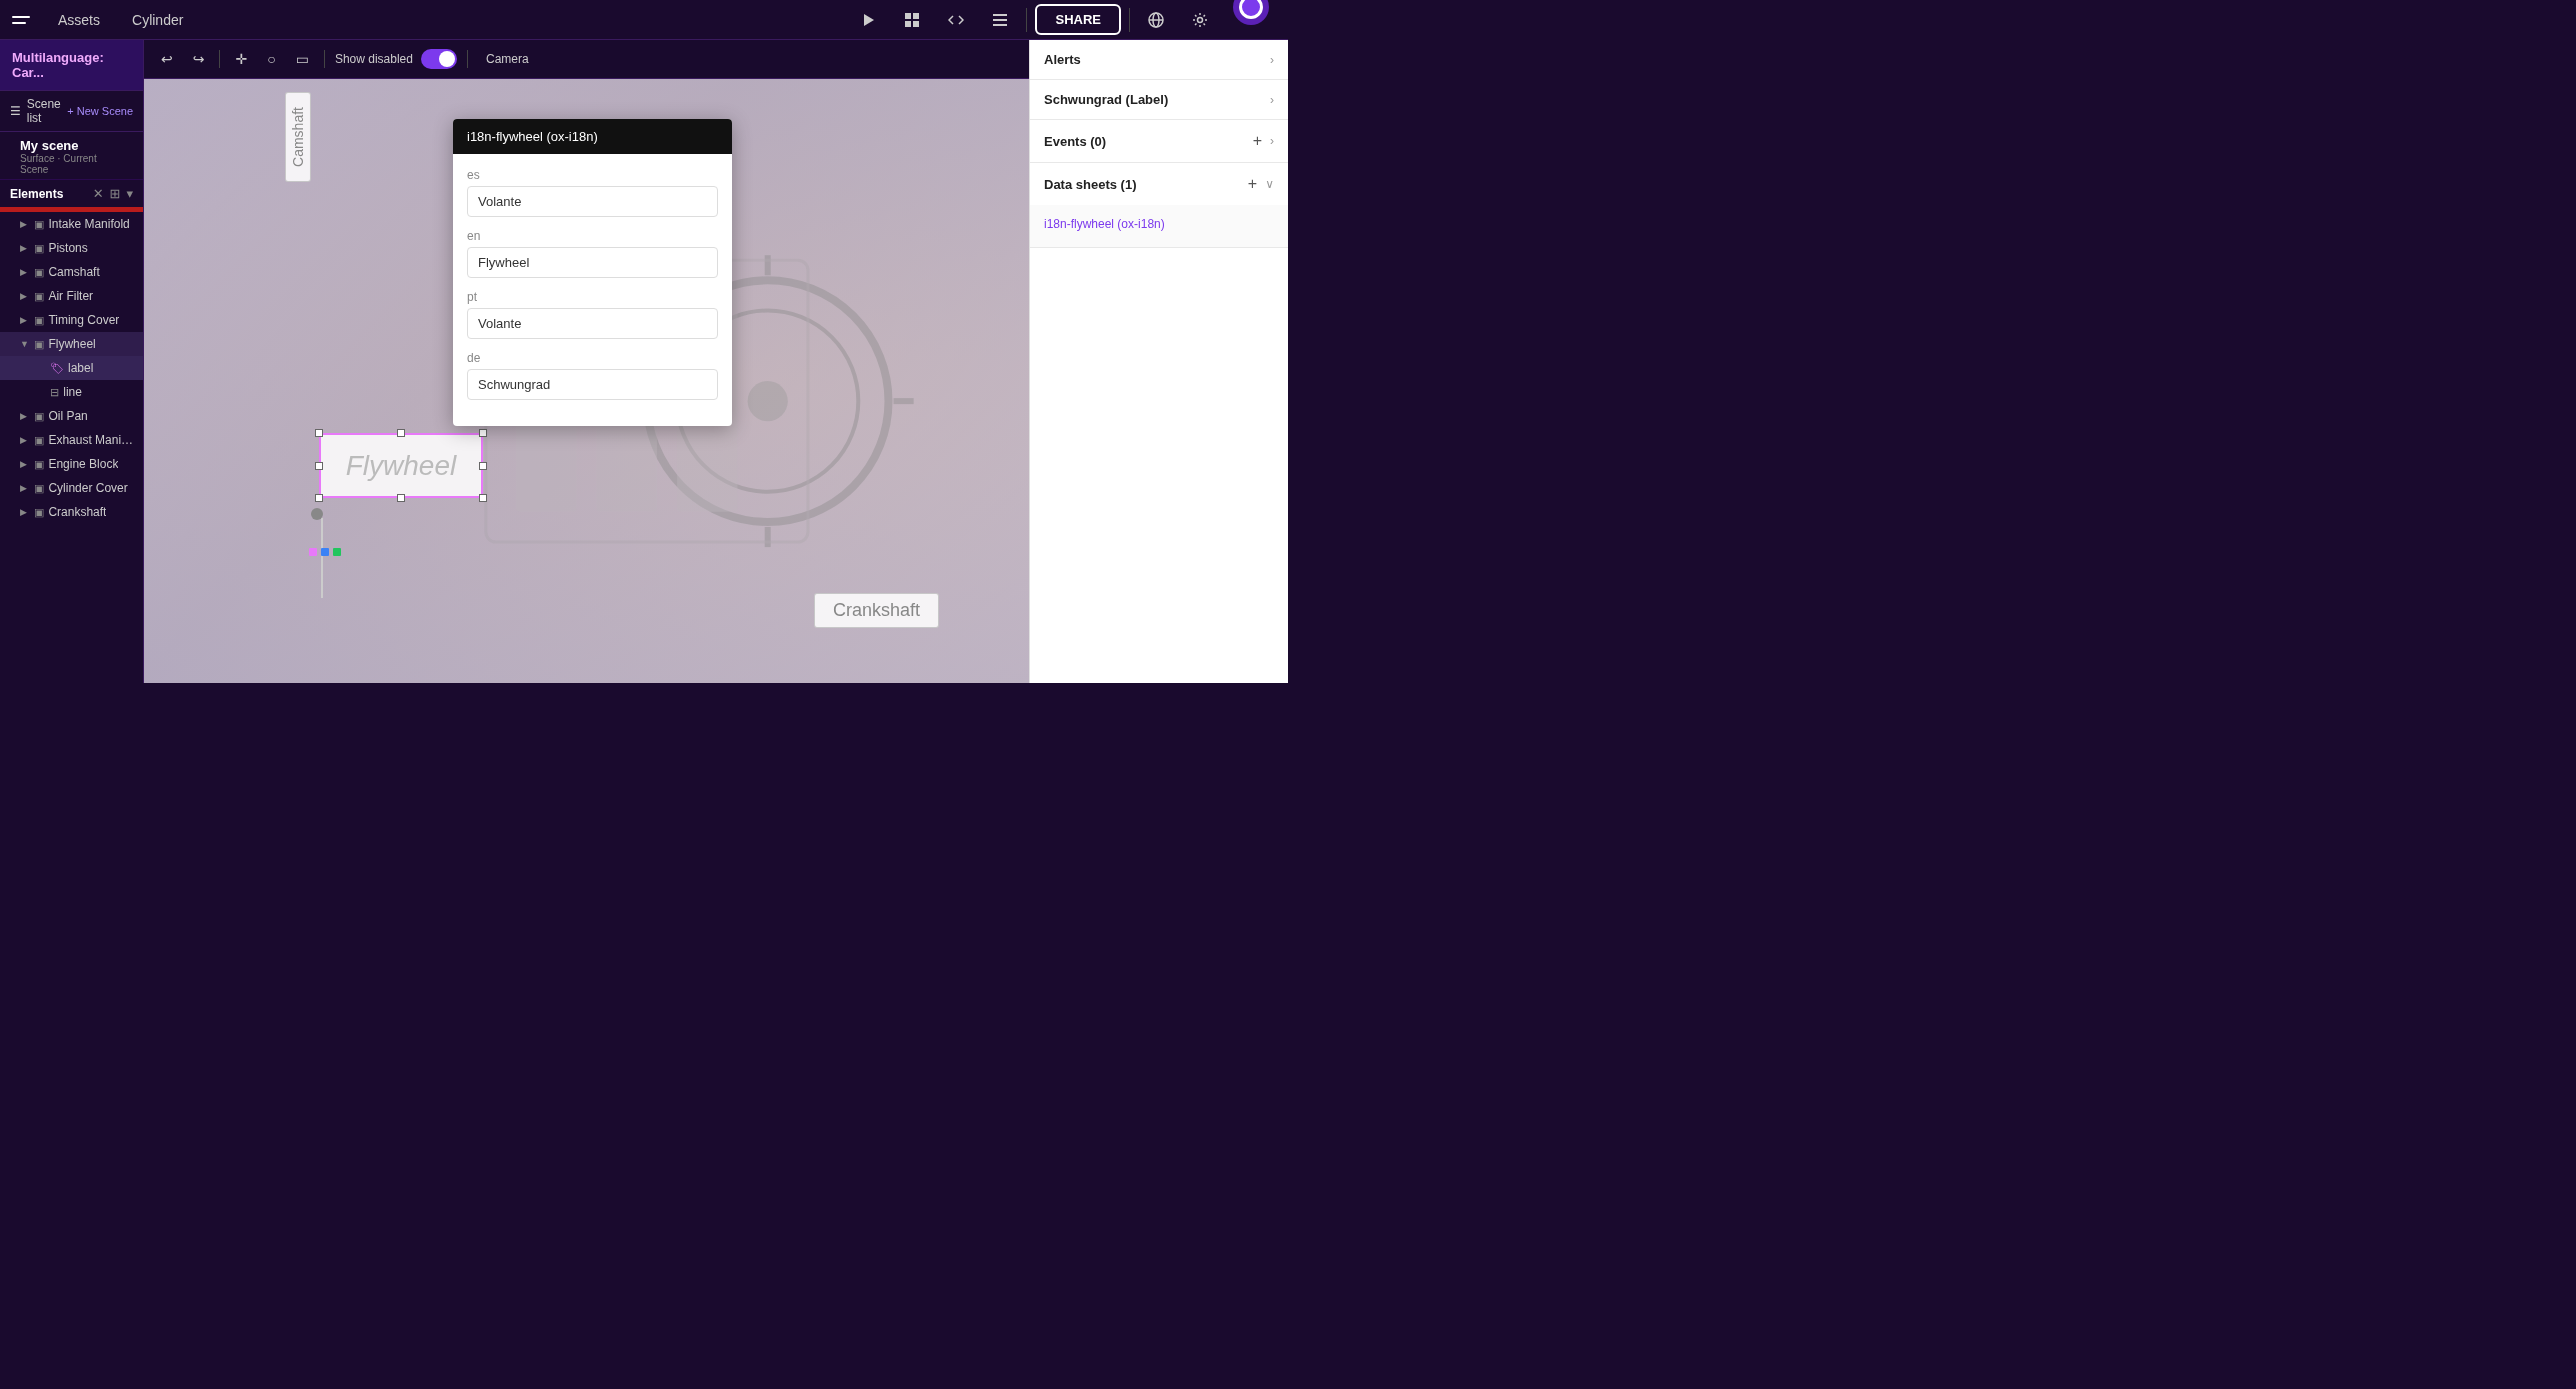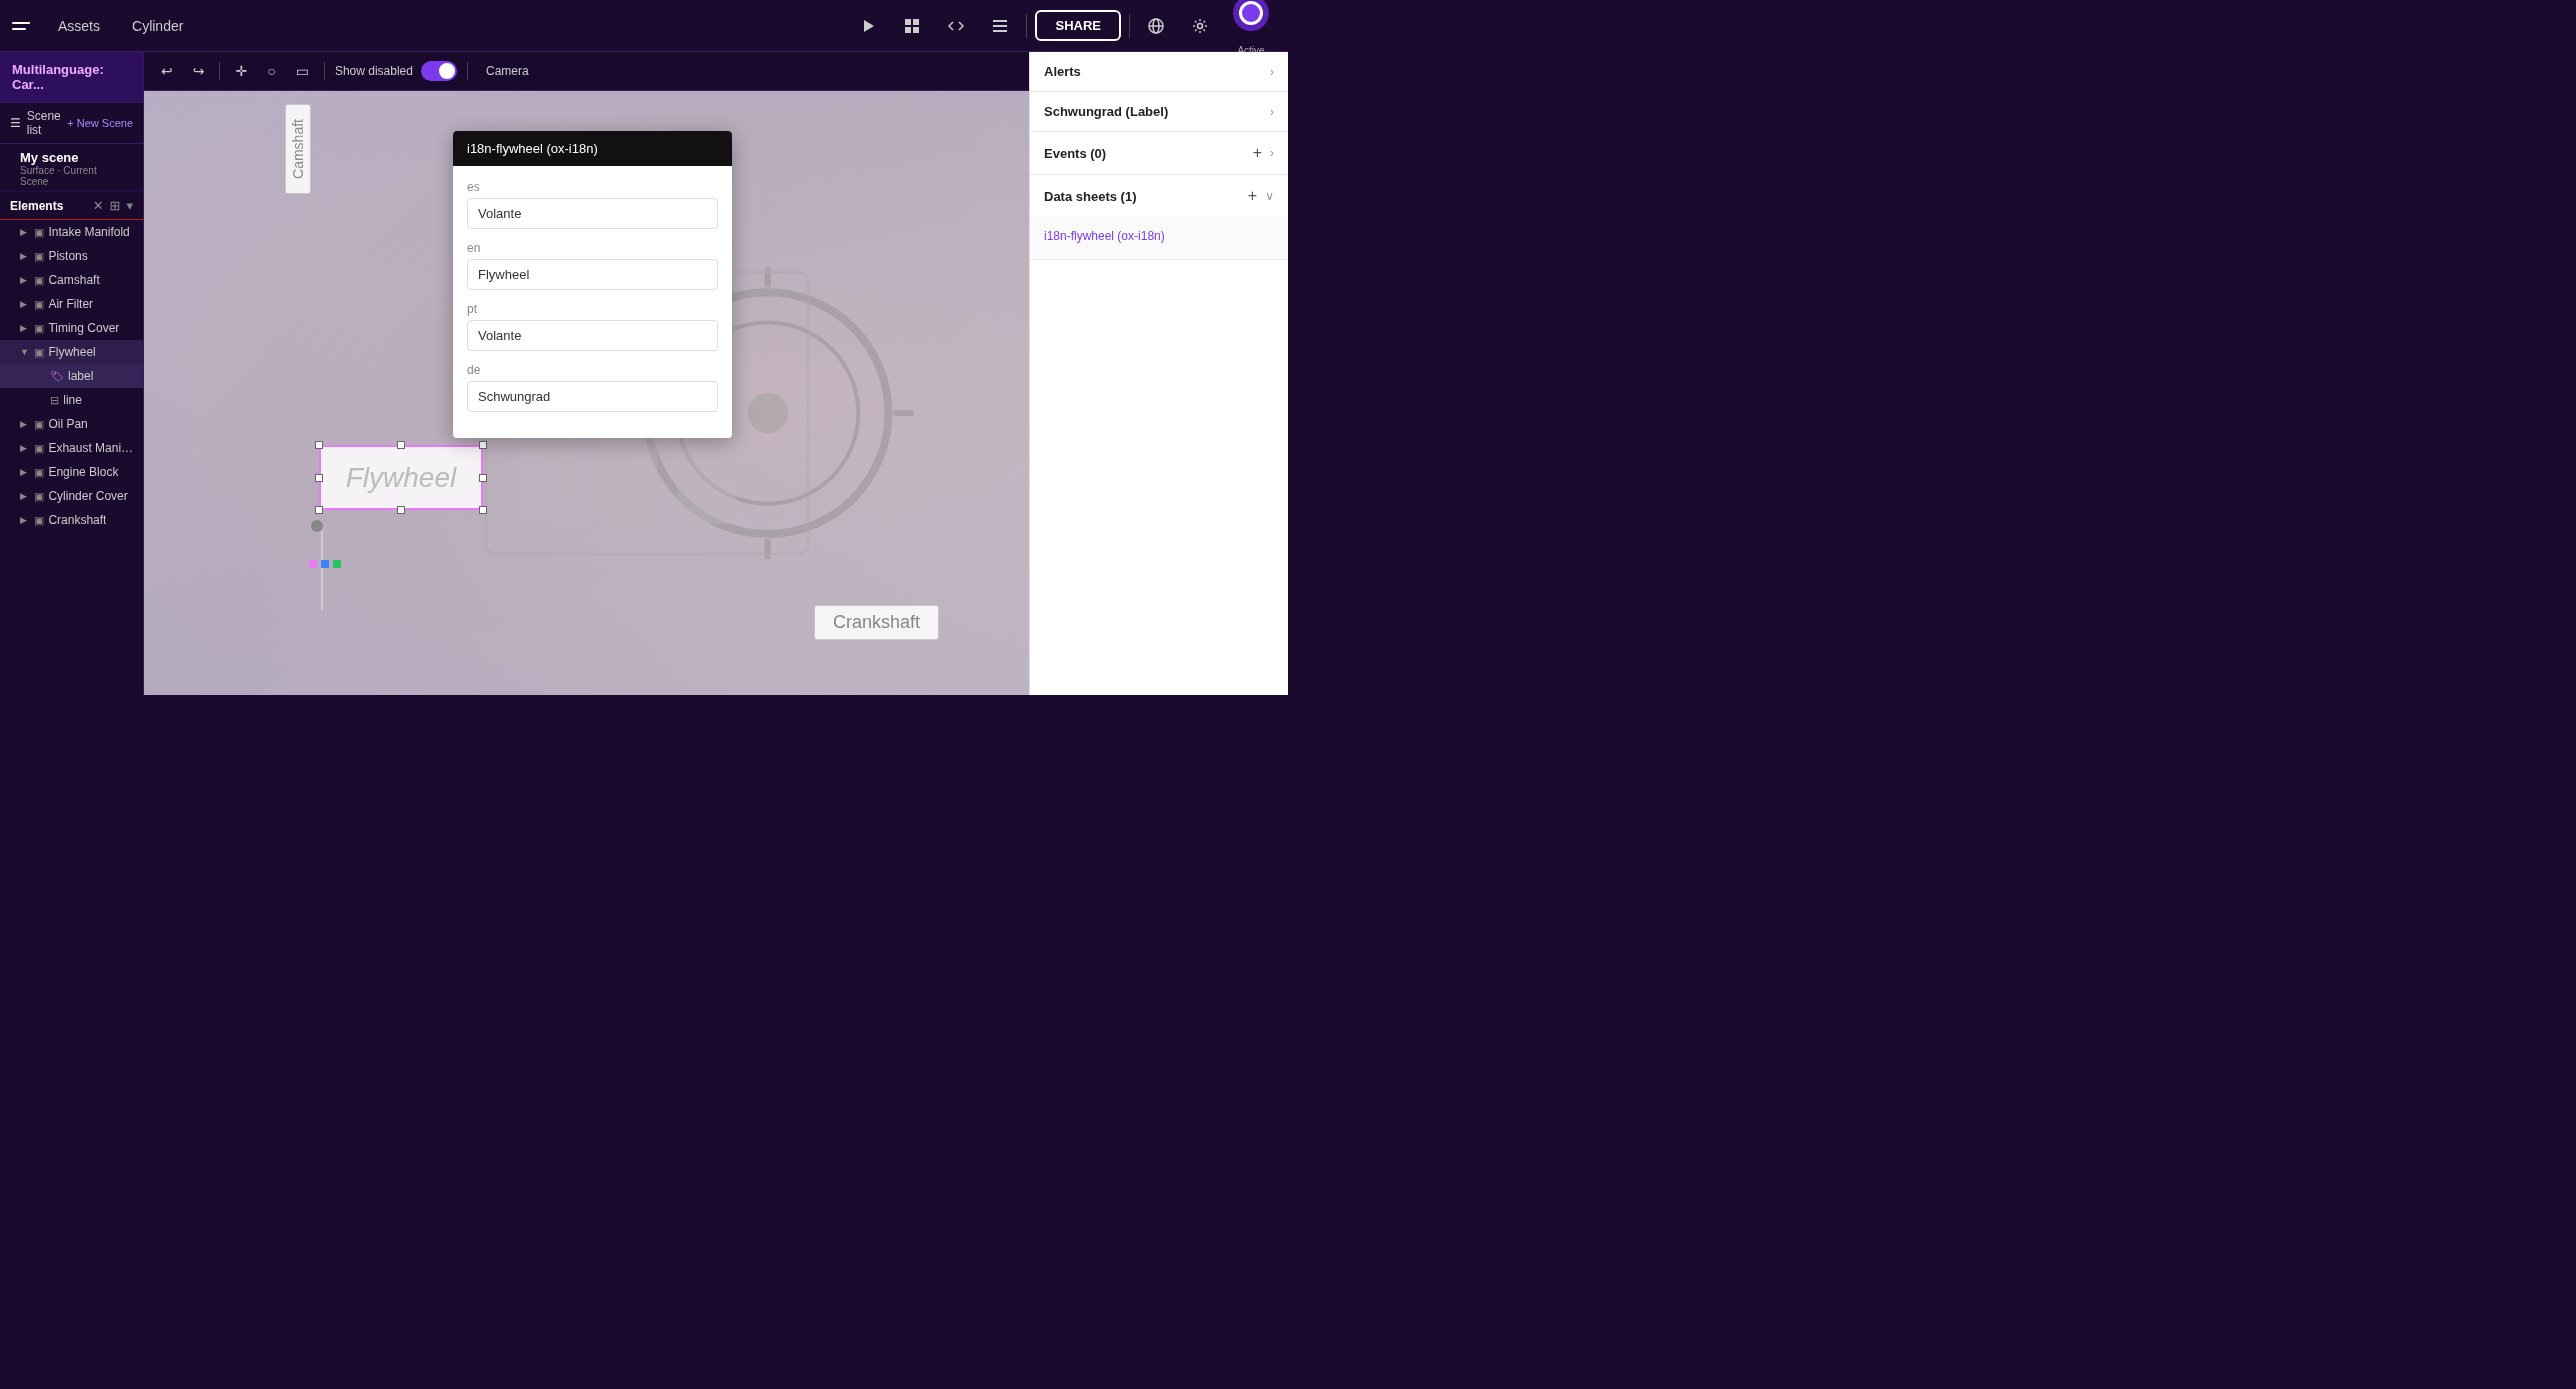--- a/index.html
+++ b/index.html
@@ -1,20 +1,20 @@
 <!DOCTYPE html>
 <html><head>
   <meta charset="utf-8">
   <style>
     * { box-sizing: border-box; margin: 0; padding: 0; }
     body { font-family: -apple-system, BlinkMacSystemFont, 'Segoe UI', sans-serif; background: #1a0a2e; color: #fff; width: 1288px; height: 695px; overflow: hidden; font-size: 13px; }
 
     
     .top-nav {
-      display: flex; align-items: center; height: 52px;
+      display: flex; align-items: center; height: 40px;
       background: #1a0a2e; padding: 0 12px; gap: 16px;
       border-bottom: 1px solid #3a1a5e;
     }
     .top-nav-left { display: flex; align-items: center; gap: 16px; }
     .hamburger-icon { width: 22px; height: 22px; display: flex; flex-direction: column; justify-content: center; gap: 4px; cursor: pointer; }
     .hamburger-icon span { display: block; height: 2px; background: #fff; border-radius: 1px; }
     .hamburger-icon span:first-child { width: 18px; }
     .hamburger-icon span:nth-child(2) { width: 14px; }
     .nav-btn { background: none; border: none; color: #ccc; cursor: pointer; font-size: 14px; padding: 4px 8px; border-radius: 4px; }
     .nav-spacer { flex: 1; }
@@ -35,21 +35,21 @@
 
     
     .left-sidebar { width: 144px; background: #1a0a2e; border-right: 1px solid #3a1a5e; display: flex; flex-direction: column; }
     .project-title { padding: 10px 12px; background: #2d0f5e; font-size: 13px; font-weight: 600; color: #f0abfc; border-bottom: 1px solid #3a1a5e; }
     .scene-bar { display: flex; align-items: center; justify-content: space-between; padding: 6px 10px; border-bottom: 1px solid #3a1a5e; }
     .scene-bar-left { display: flex; align-items: center; gap: 6px; color: #ccc; font-size: 12px; cursor: pointer; }
     .new-scene-btn { color: #a78bfa; font-size: 11px; cursor: pointer; white-space: nowrap; }
     .scene-info { padding: 6px 20px 4px; border-bottom: 1px solid #2a0a4e; }
     .scene-name { font-size: 13px; font-weight: 600; color: #fff; }
     .scene-sub { font-size: 10px; color: #888; }
-    .elements-header { display: flex; align-items: center; justify-content: space-between; padding: 6px 10px; border-bottom: 1px solid #b91c1c; }
+    .elements-header { display: flex; align-items: center; justify-content: space-between; padding: 6px 10px; border-bottom: 5px solid #b91c1c; }
     .elements-label { font-size: 12px; font-weight: 600; color: #fff; }
     .elements-actions { display: flex; gap: 6px; align-items: center; }
     .elements-list { flex: 1; overflow-y: auto; }
     .tree-item { display: flex; align-items: center; padding: 5px 8px; cursor: pointer; font-size: 12px; color: #ccc; gap: 4px; }
     .tree-item.active { background: rgba(167,139,250,0.15); }
     .tree-item.selected { background: rgba(167,139,250,0.2); }
     .chevron { width: 10px; font-size: 9px; color: #888; flex-shrink: 0; }
     .folder-icon { color: #888; font-size: 11px; flex-shrink: 0; }
     .label-icon { color: #e879f9; font-size: 11px; flex-shrink: 0; }
     .line-icon { color: #888; font-size: 11px; flex-shrink: 0; }

